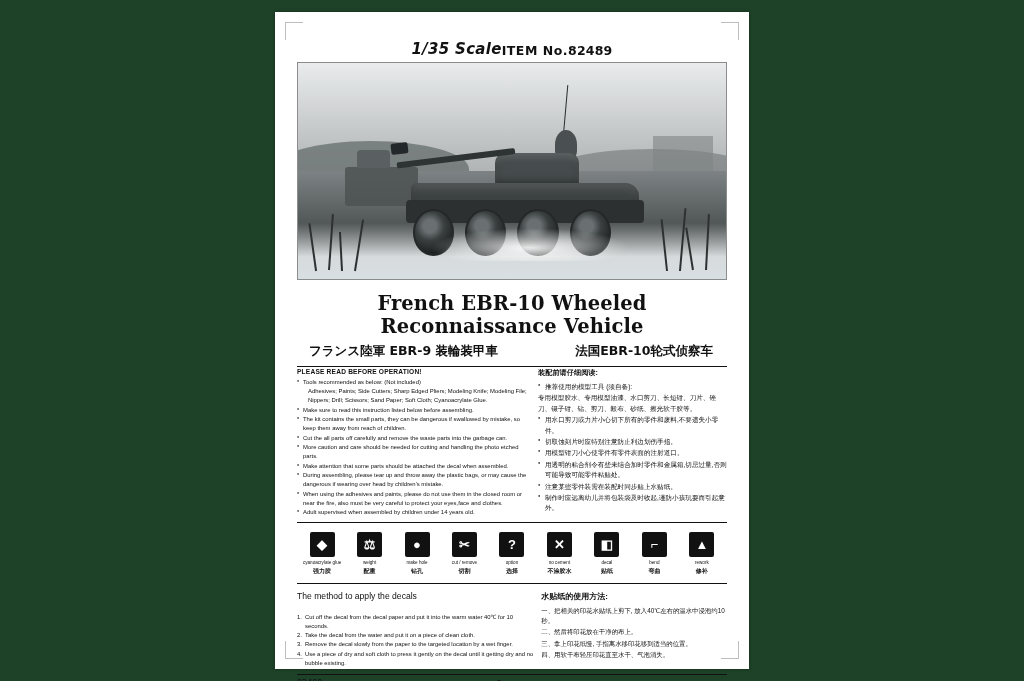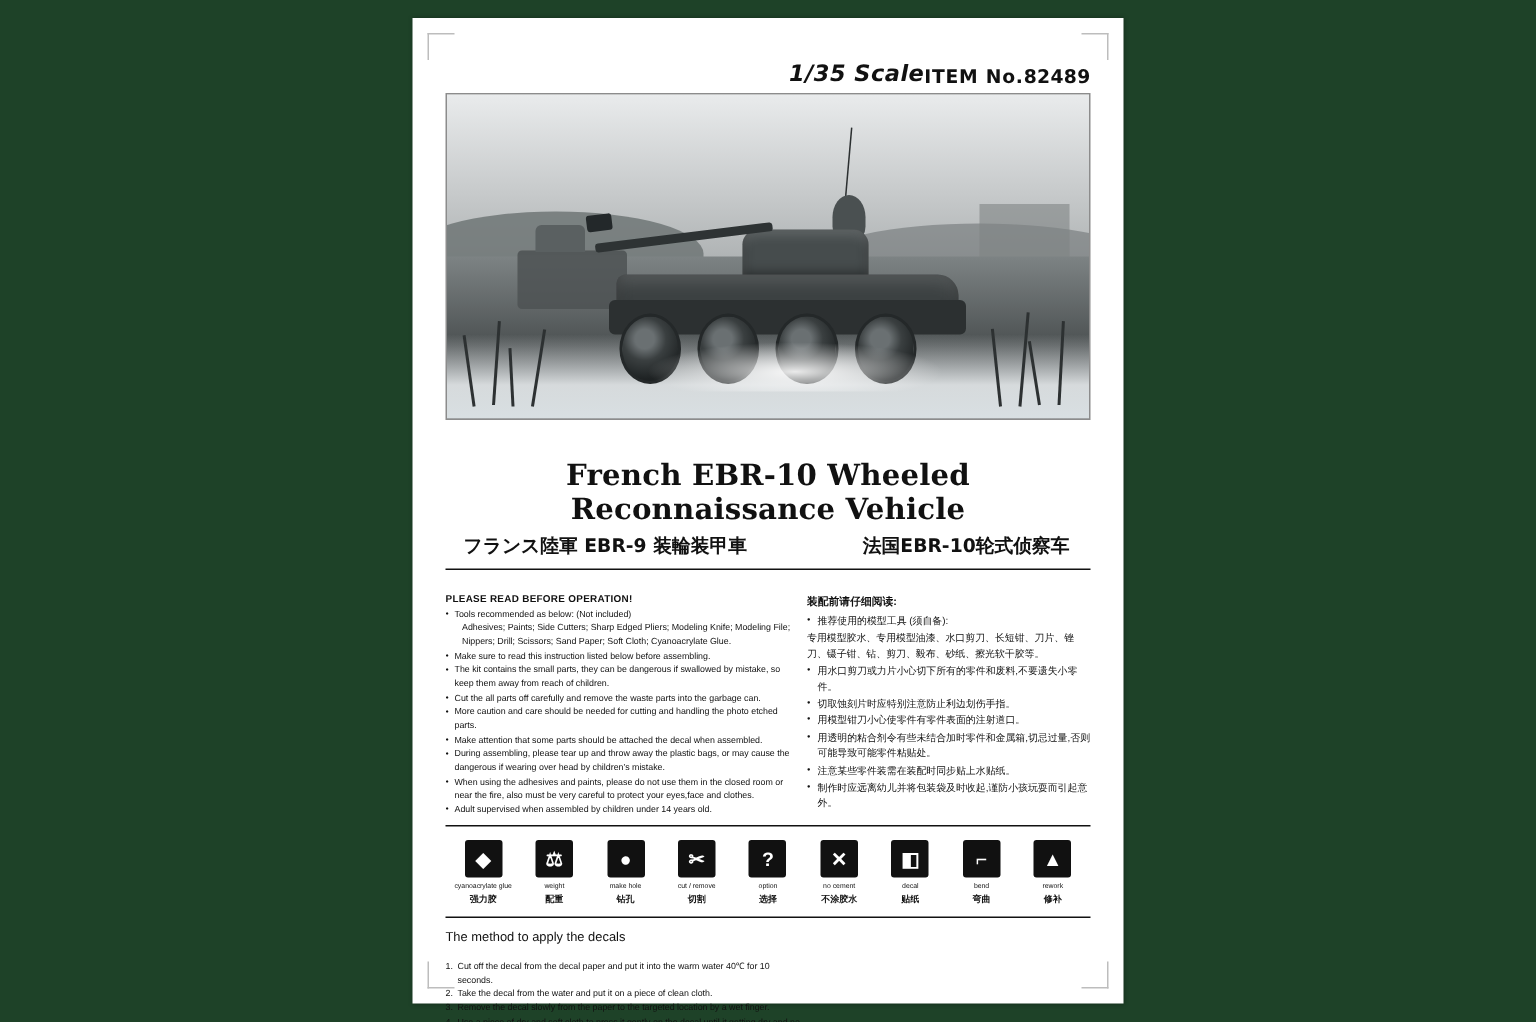--- a/index.html
+++ b/index.html
@@ -21,21 +21,21 @@
   .cmark.h{width:18px;height:1px;}
   .cmark.v{width:1px;height:18px;}
 
   .inner{
     position:absolute;
     left:22px;top:24px;right:22px;bottom:22px;
   }
 
   
   .hdr{
-    display:flex;justify-content:flex-end;align-items:flex-end;
+    display:flex;justify-content:center;align-items:flex-end;
     height:22px;
   }
   .scale{
     font-family:"DejaVu Sans", sans-serif;
     font-weight:bold;font-style:italic;
     font-size:15px;letter-spacing:.3px;color:#111;
   }
   .itemno{
     font-family:"DejaVu Sans", sans-serif;
     font-weight:bold;font-size:12.5px;color:#111;letter-spacing:.2px;
@@ -125,36 +125,36 @@
     background:#7e8384;opacity:.6;
   }
 
   
   .title-en{
     text-align:center;
     font-family:"DejaVu Serif", serif;
     font-weight:bold;
     font-size:19.5px;
     color:#111;
-    margin-top:25px;
+    margin-top:12px;
     letter-spacing:.1px;
   }
   .title-row{
     display:flex;justify-content:space-between;align-items:center;
     margin-top:5px;padding:0 14px 0 12px;
   }
   .title-jp,.title-cn{
     font-family:"DejaVu Sans", sans-serif;
     font-weight:bold;font-size:12.5px;color:#111;
   }
   .rule{height:1px;background:#111;margin-top:6px;}
 
   
   .instr{
-    display:flex;margin-top:16px;height:150px;
+    display:flex;margin-top:1px;height:150px;
   }
   .col-l{width:55%;padding-right:10px;}
   .col-r{width:45%;}
   .warn-title{
     font-size:6.6px;font-weight:bold;color:#111;margin-bottom:3px;letter-spacing:.2px;
   }
   ul.bul{list-style:none;margin:0;padding:0;}
   ul.bul li{
     font-size:5.9px;line-height:1.52;color:#111;
     padding-left:6px;position:relative;margin-bottom:.5px;
@@ -364,20 +364,29 @@
     <div class="decalbox">
       <div class="dl">
         <h3>The method to apply the decals</h3>
         <ol class="steps">
           <li>Cut off the decal from the decal paper and put it into the warm water 40℃ for 10 seconds.</li>
           <li>Take the decal from the water and put it on a piece of clean cloth.</li>
           <li>Remove the decal slowly from the paper to the targeted location by a wet finger.</li>
           <li>Use a piece of dry and soft cloth to press it gently on the decal until it  getting dry and no bubble existing.</li>
         </ol>
       </div>
+      <div class="dr">
+        <h3>水贴纸的使用方法:</h3>
+        <ul class="cnsteps">
+          <li>一、把相关的印花水贴纸上剪下, 放入40℃左右的温水中浸泡约10秒。</li>
+          <li>二、然后将印花放在干净的布上。</li>
+          <li>三、拿上印花纸慢, 手指离水移印花移到适当的位置。</li>
+          <li>四、用软干布轻压印花直至水干、气泡消失。</li>
+        </ul>
+      </div>
     </div>
 
     <div class="botline"></div>
 
     <div class="footer">
       <div>82489</div>
       <div class="pg">1</div>
       <div class="sp"></div>
     </div>
 

